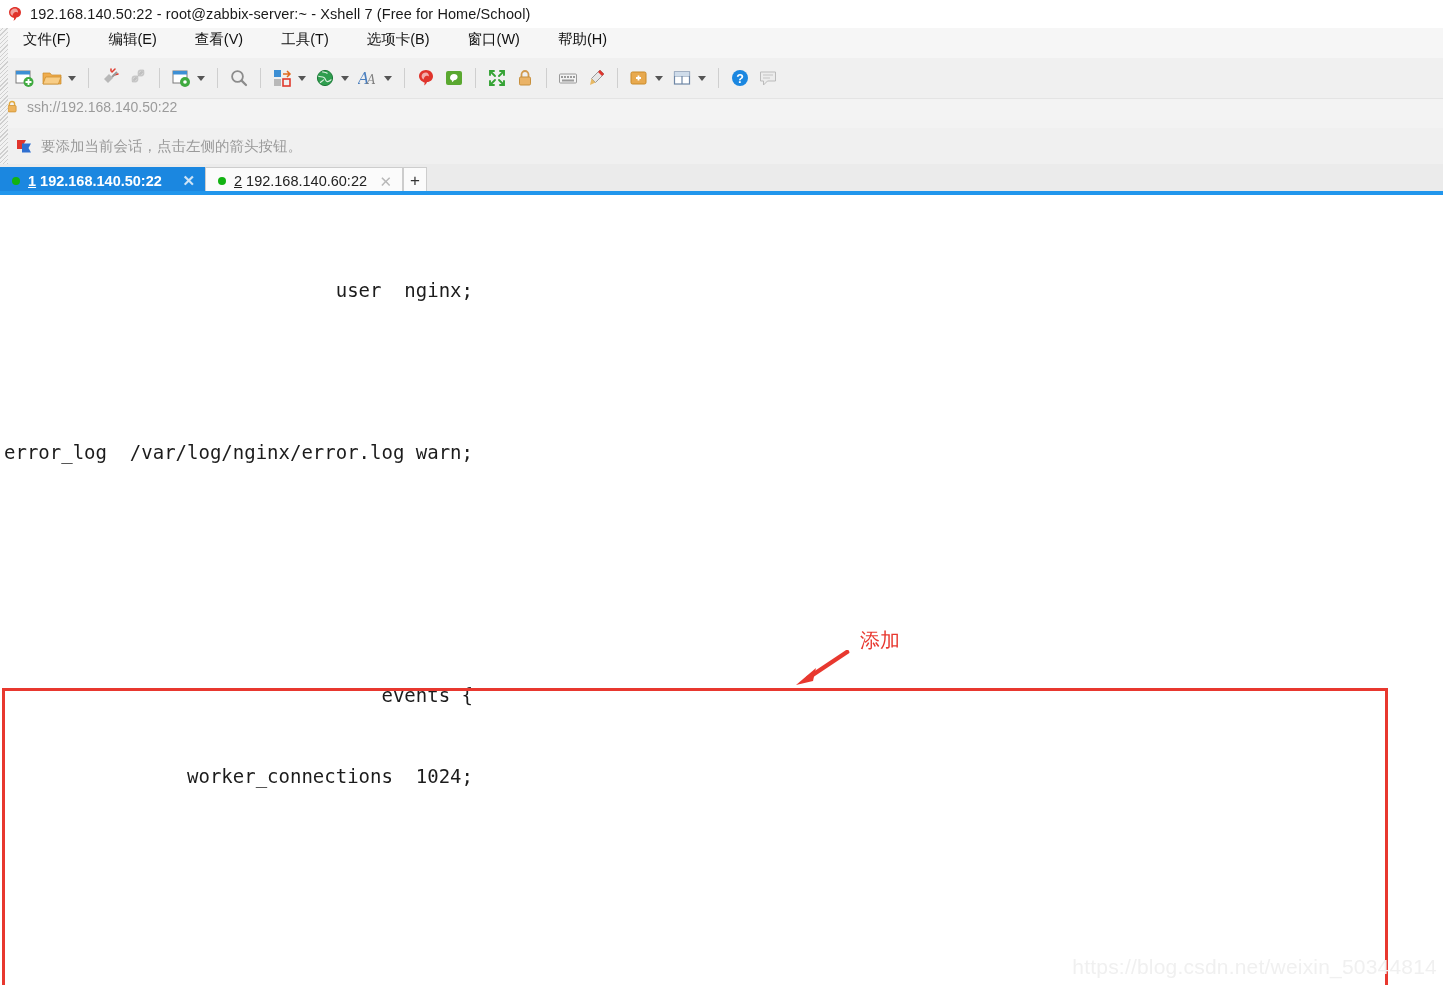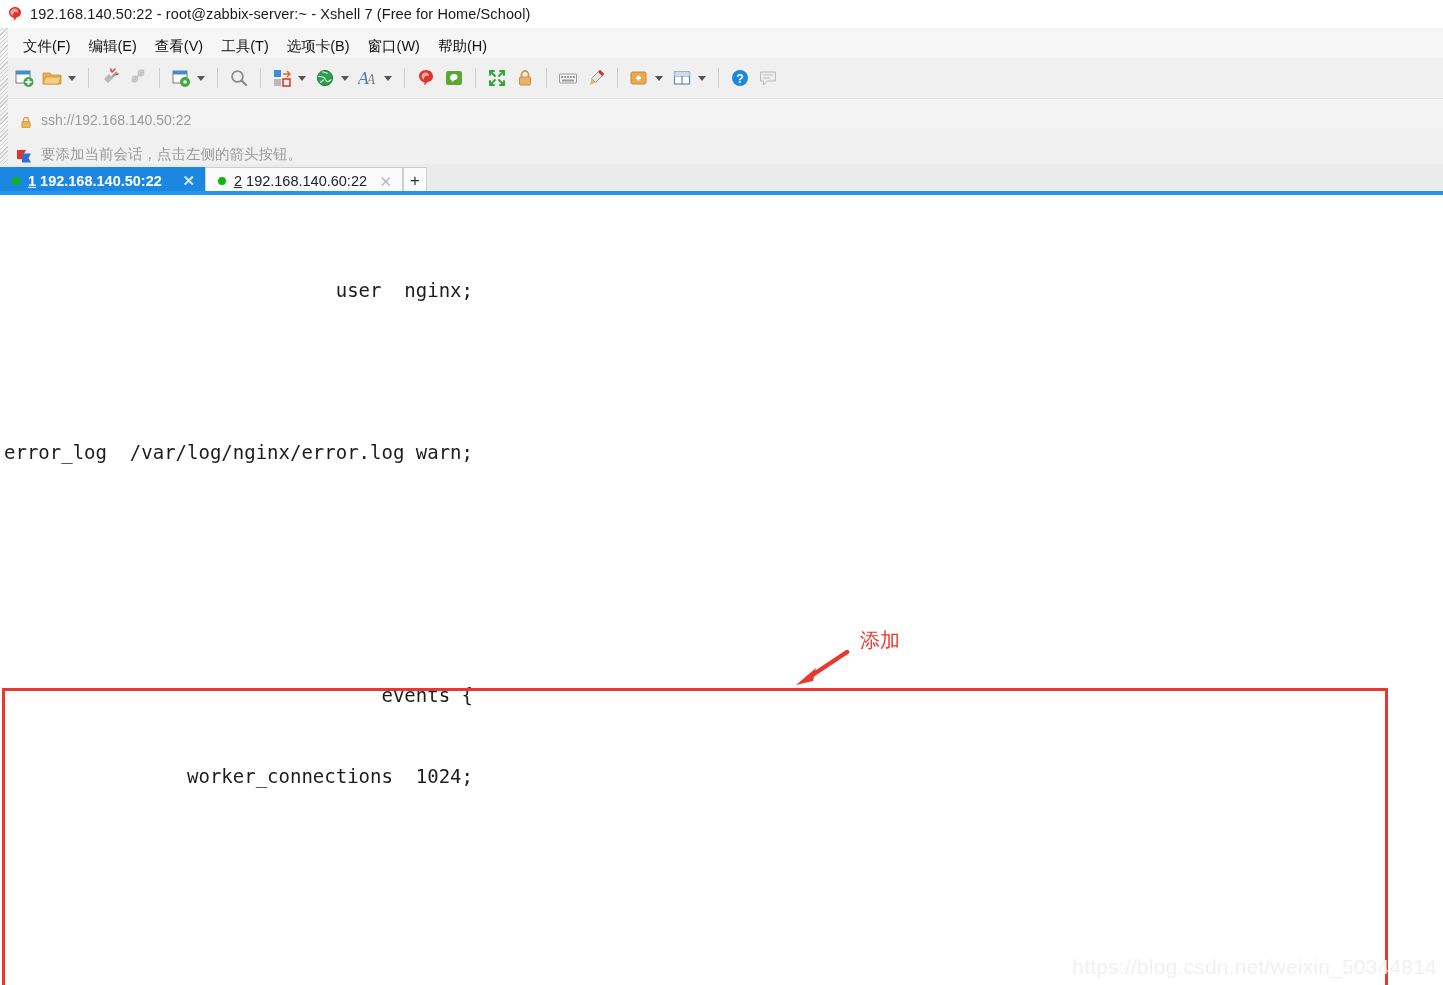--- a/index.html
+++ b/index.html
@@ -48,23 +48,24 @@
   }
 
   
   .menubar {
     position: absolute;
     left: 0; top: 28px;
     width: 1443px;
     height: 30px;
     background: #f6f6f6;
     display: flex;
-    align-items: flex-end;
+    align-items: flex-start;
     padding-left: 14px;
     box-sizing: border-box;
+    gap: 20px;
   }
   .menu-item {
     font-size: 14.5px;
     color: #111111;
     padding: 2px 9px;
     white-space: nowrap;
     cursor: default;
   }
 
   
@@ -109,22 +110,22 @@
   }
 
   
   .addrbar {
     position: absolute;
     left: 0; top: 98px;
     width: 1443px;
     height: 30px;
     background: #f3f3f3;
     display: flex;
-    align-items: flex-end;
-    padding-left: 20px;
+    align-items: flex-start;
+    padding-left: 6px;
     box-sizing: border-box;
     border-top: 1px solid #e4e4e4;
   }
   .lock-ico {
     width: 12px; height: 13px;
     margin-right: 9px;
     position: relative;
     flex: 0 0 auto;
   }
   .addr-text {
@@ -134,21 +135,21 @@
   }
 
   
   .hintbar {
     position: absolute;
     left: 0; top: 128px;
     width: 1443px;
     height: 36px;
     background: #f0f0f0;
     display: flex;
-    align-items: flex-end;
+    align-items: center;
     padding-left: 16px;
     box-sizing: border-box;
   }
   .flag-ico {
     width: 17px; height: 15px;
     margin-right: 8px;
     position: relative;
     flex: 0 0 auto;
   }
   .hint-text {

